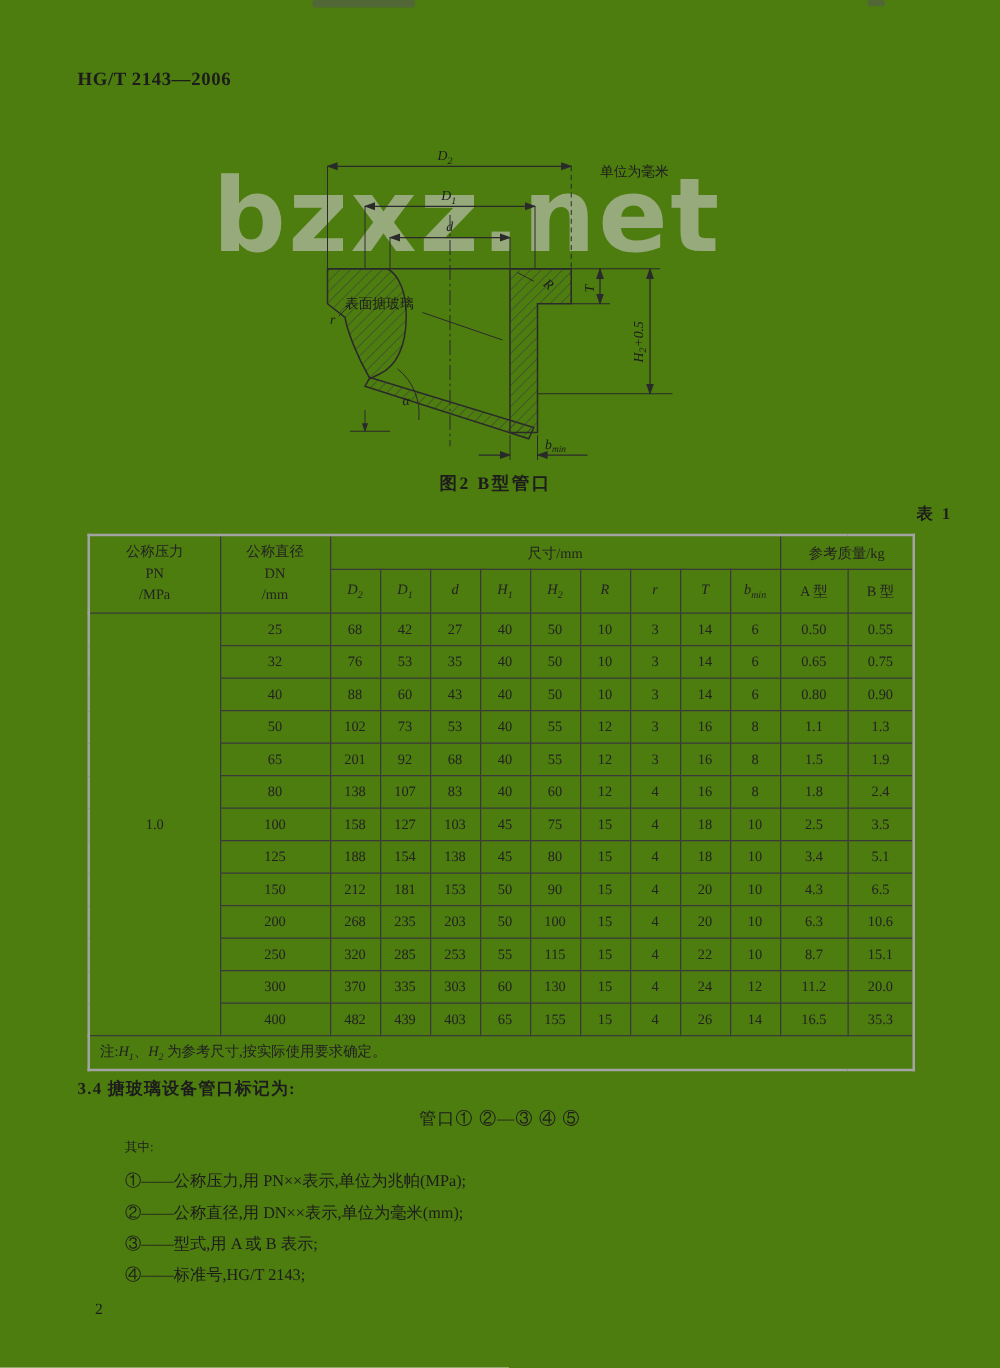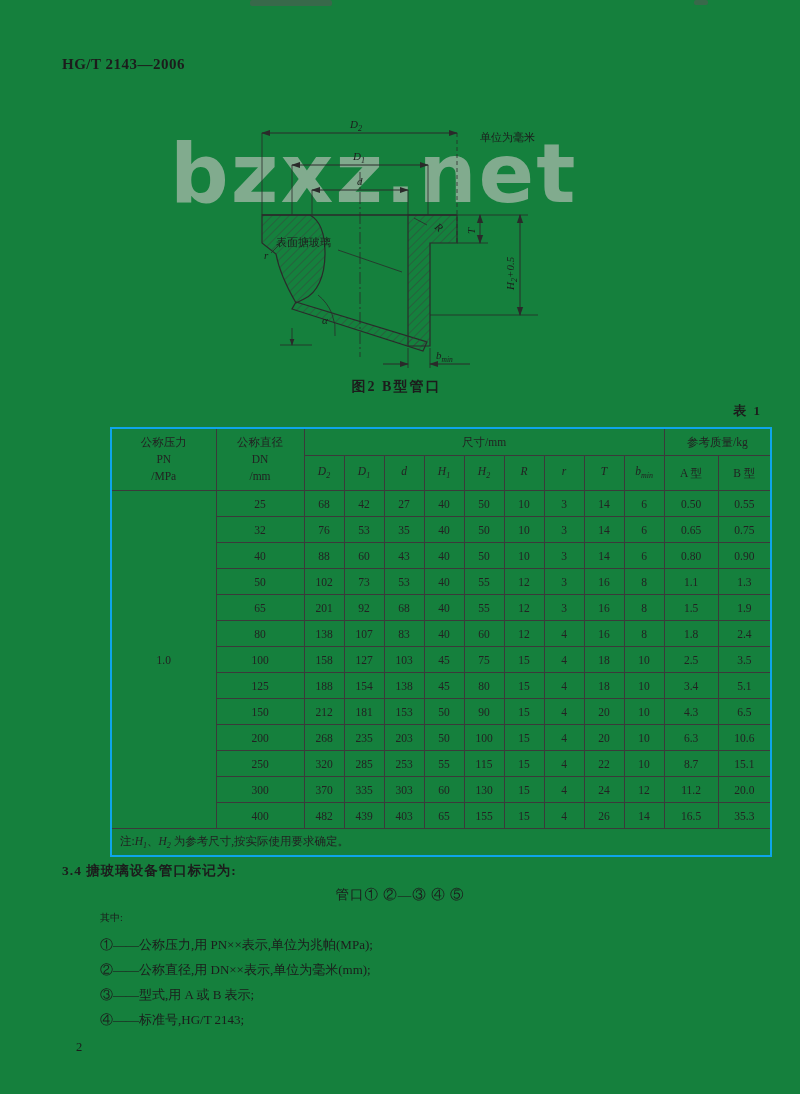--- a/index.html
+++ b/index.html
@@ -1,30 +1,30 @@
 <!DOCTYPE html>
 <html><head>
 <meta charset="utf-8">
 <style>
   html,body{margin:0;padding:0;}
-  .page{position:relative;width:800px;height:1094px;background:#15803d;overflow:hidden;
+  .page{position:relative;width:800px;height:1094px;background:#4d7c0f;overflow:hidden;
         font-family:"Liberation Serif","DejaVu Serif",serif;color:#1c1c1c;}
   .smudge{position:absolute;background:#555;opacity:.55;border-radius:2px;}
   .doc-header{position:absolute;left:62px;top:56px;font-size:15px;font-weight:bold;letter-spacing:.5px;}
   .watermark{position:absolute;left:170px;top:126px;z-index:1;font-family:"DejaVu Sans",sans-serif;
              font-weight:bold;font-size:82px;letter-spacing:2px;color:#c9c9c4;opacity:.6;user-select:none;}
   .figure-svg{position:absolute;left:180px;top:112px;z-index:2;}
   .fig-caption{position:absolute;left:0;top:378px;width:793px;text-align:center;
                font-size:14px;font-weight:bold;letter-spacing:2px;}
   .tbl-caption{position:absolute;left:0;top:402px;width:762px;text-align:right;
                font-size:13px;font-weight:bold;letter-spacing:2px;}
   table.spec{position:absolute;left:70px;top:427px;width:660px;border-collapse:collapse;
              table-layout:fixed;z-index:2;font-size:11.5px;text-align:center;color:#222;}
   table.spec th,table.spec td{border:1px solid #3a3a3a;padding:0;font-weight:normal;}
-  table.spec{border:2px solid #0ea5e9;margin-left:40px;}
+  table.spec{border:2px solid #a3a3a3;}
   th.grp{height:26px;}
   th.sub{height:34px;font-style:italic;}
   th.lhead{line-height:1.45;font-size:11.5px;}
   tbody td{height:25px;}
   td.pn{font-size:11.5px;}
   .note-cell{text-align:left !important;padding:5px 4px 5px 8px !important;font-size:11.5px;height:16px;}
   sub{font-size:8px;}
   .sec-heading{position:absolute;left:62px;top:862px;font-size:13.5px;font-weight:bold;letter-spacing:1px;}
   .marking{position:absolute;left:0;top:886px;width:800px;text-align:center;font-size:13.5px;letter-spacing:1px;}
   .whereis{position:absolute;left:100px;top:911px;font-size:10px;}

